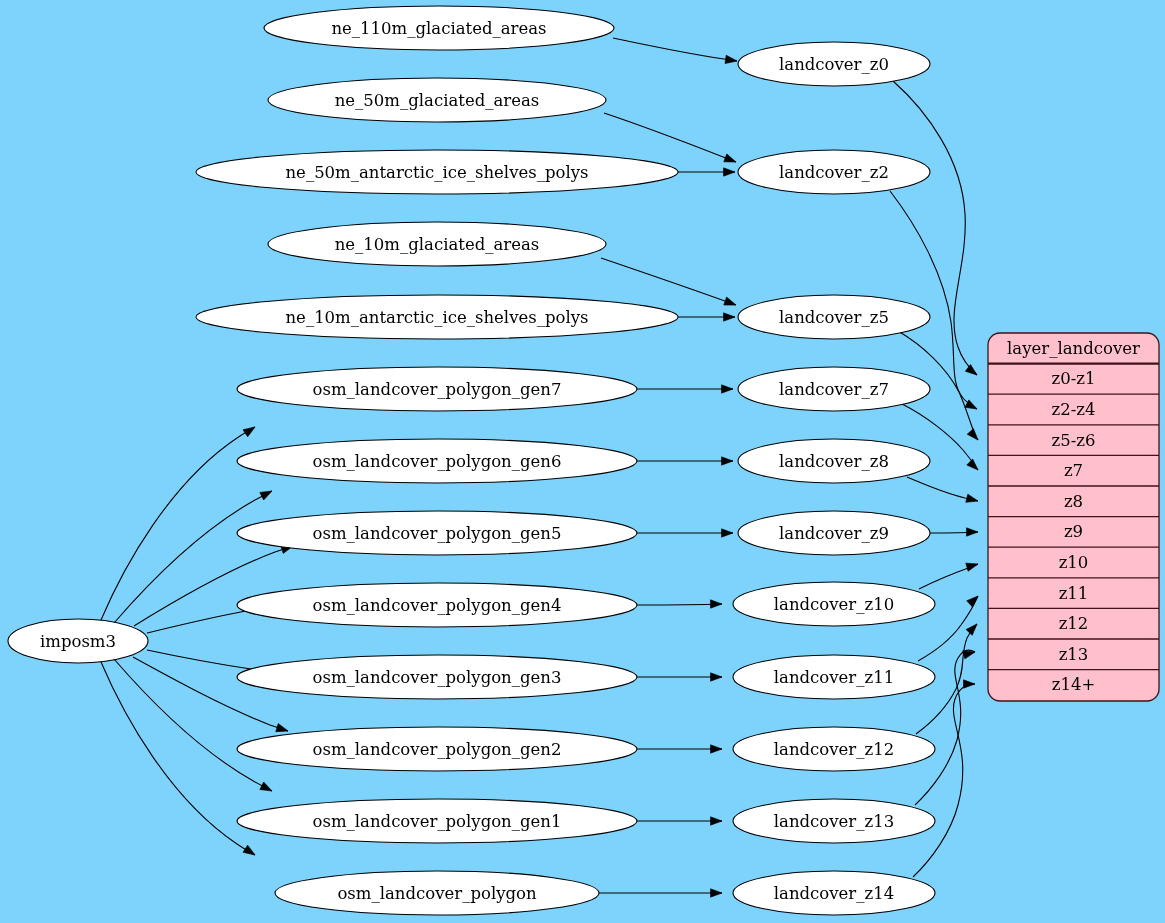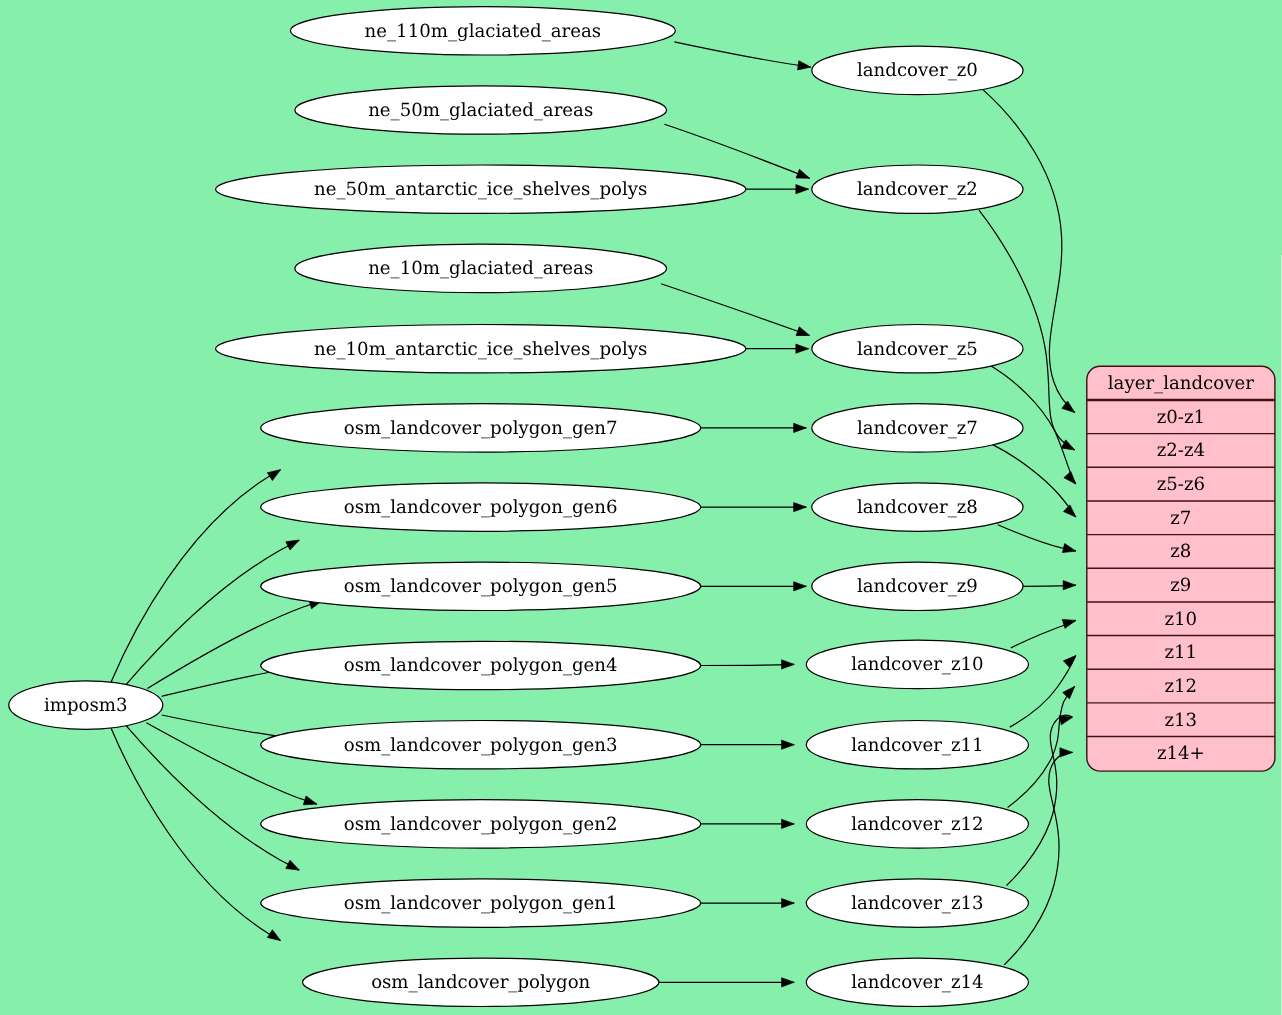--- a/index.html
+++ b/index.html
@@ -4,21 +4,21 @@
 <style>
   html, body {
     margin: 0;
     padding: 0;
     background: #ffffff;
   }
   #graph-root {
     position: relative;
     width: 1165px;
     height: 923px;
-    background: #86efac;
+    background: #7dd3fc;
     overflow: hidden;
     font-family: "DejaVu Serif", "Liberation Serif", serif;
   }
   svg.graph-canvas {
     position: absolute;
     top: 0;
     left: 0;
     width: 1165px;
     height: 923px;
     display: block;

